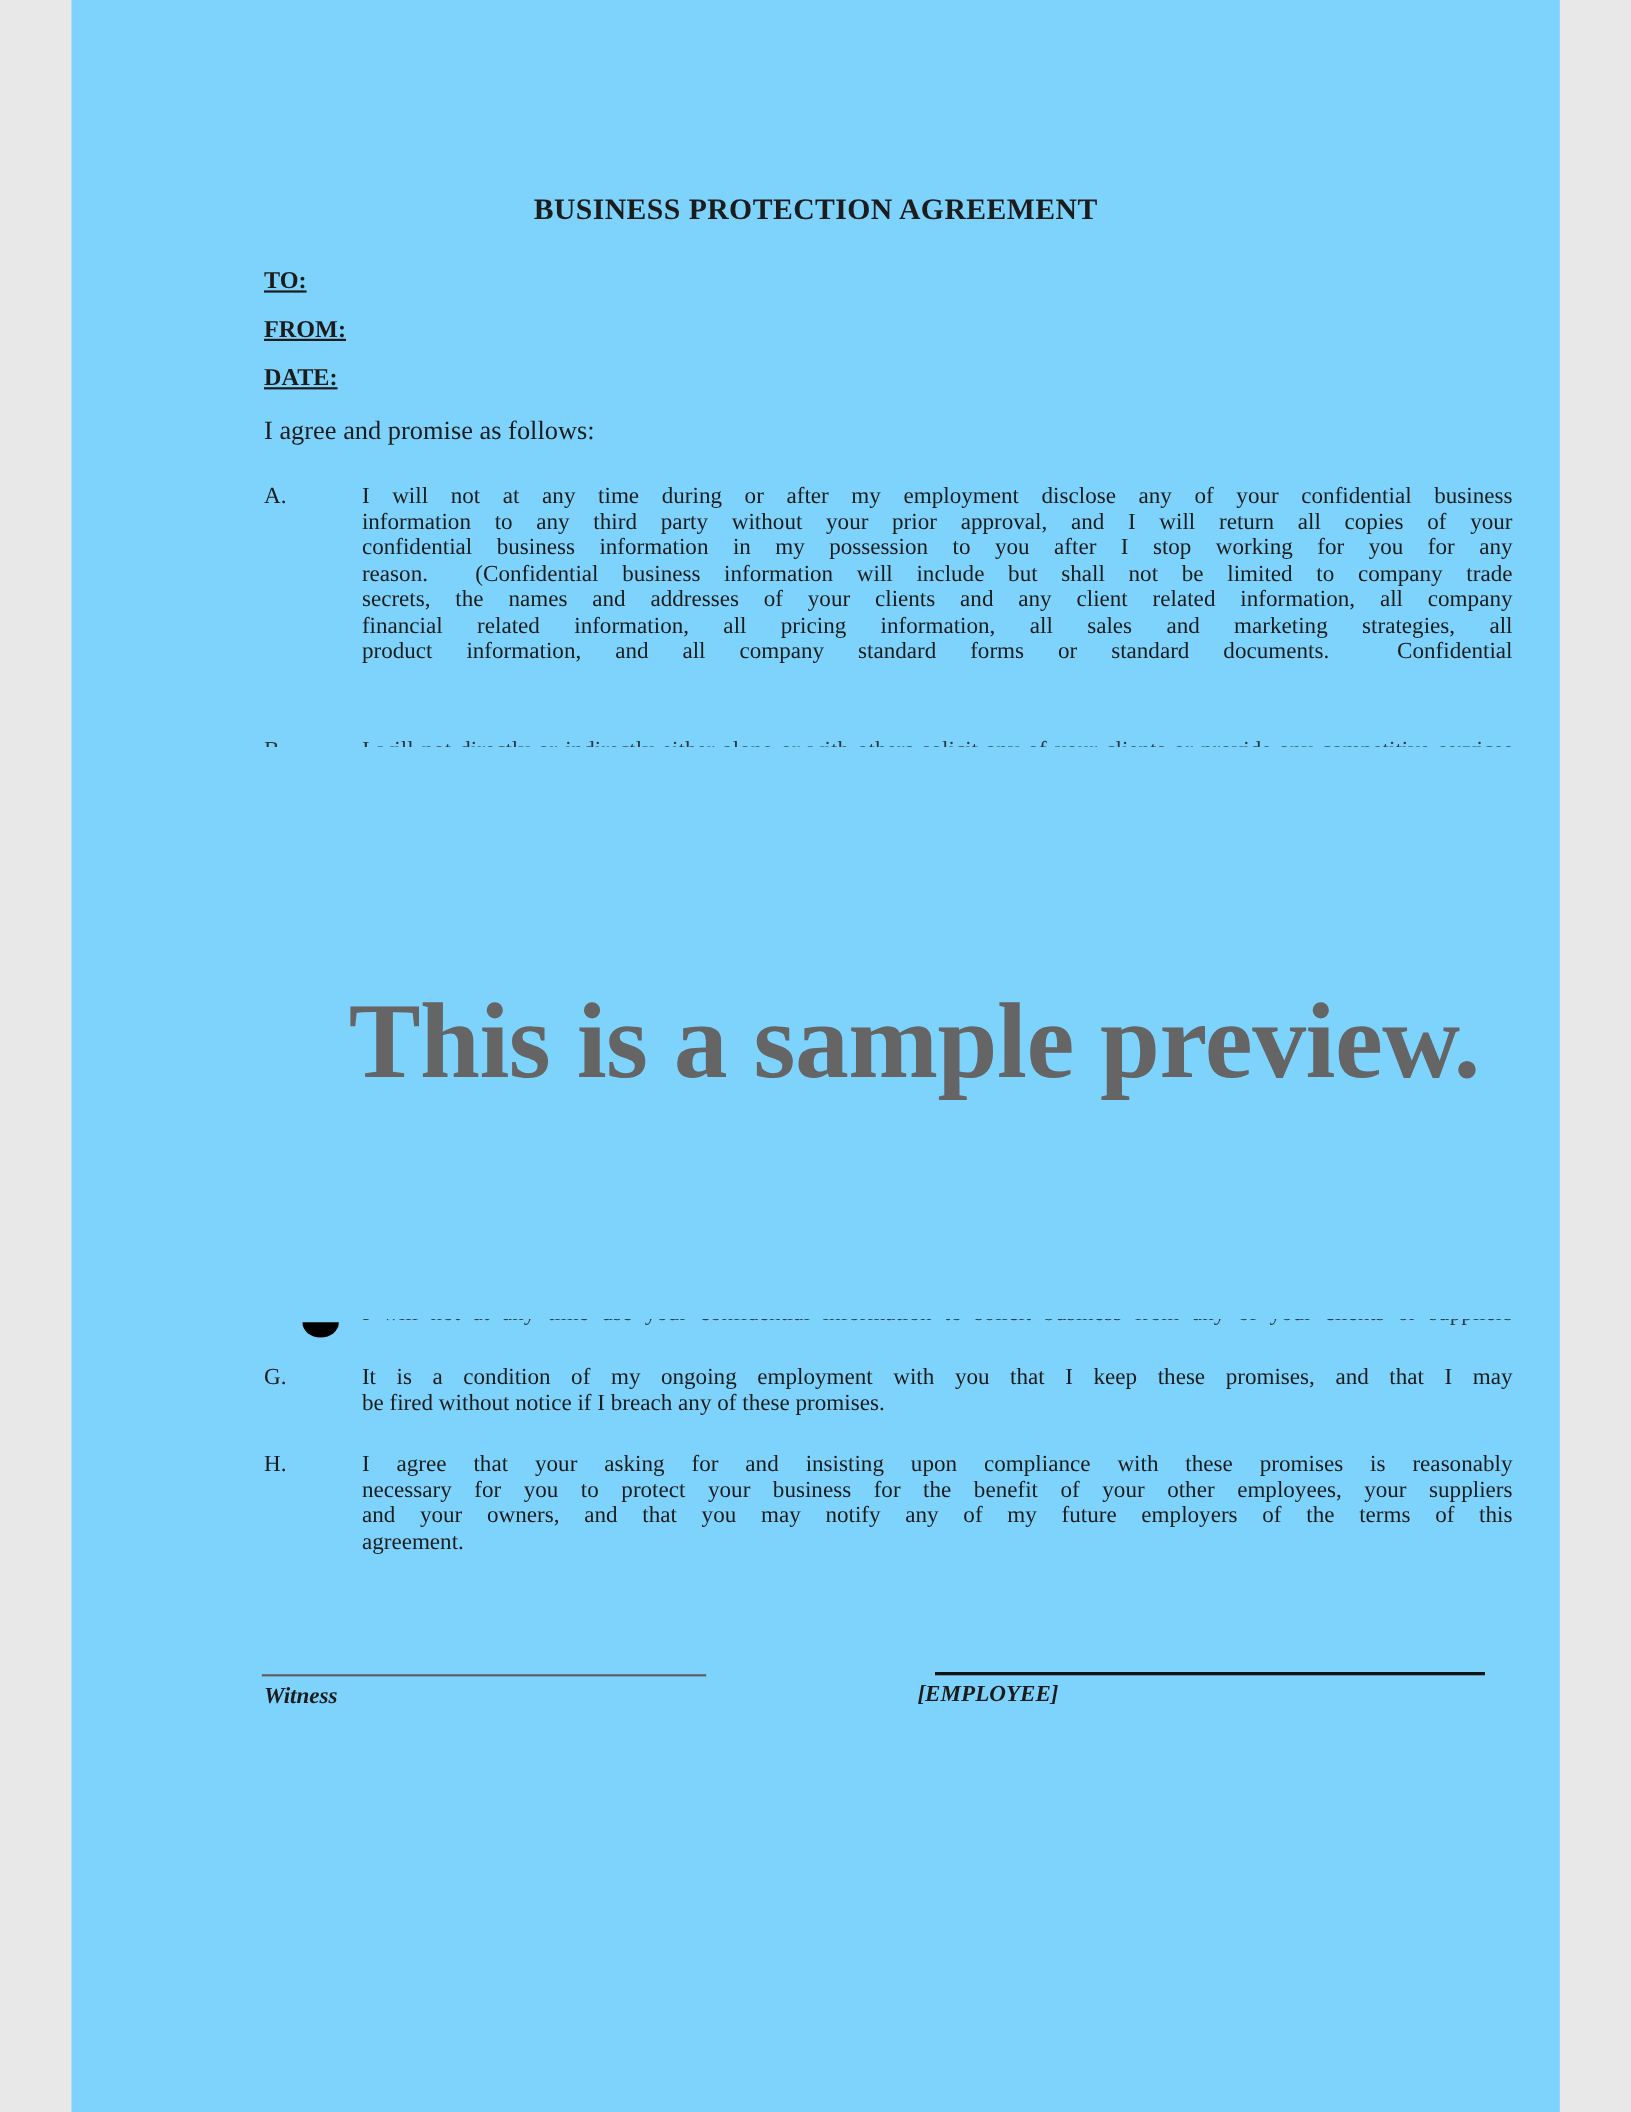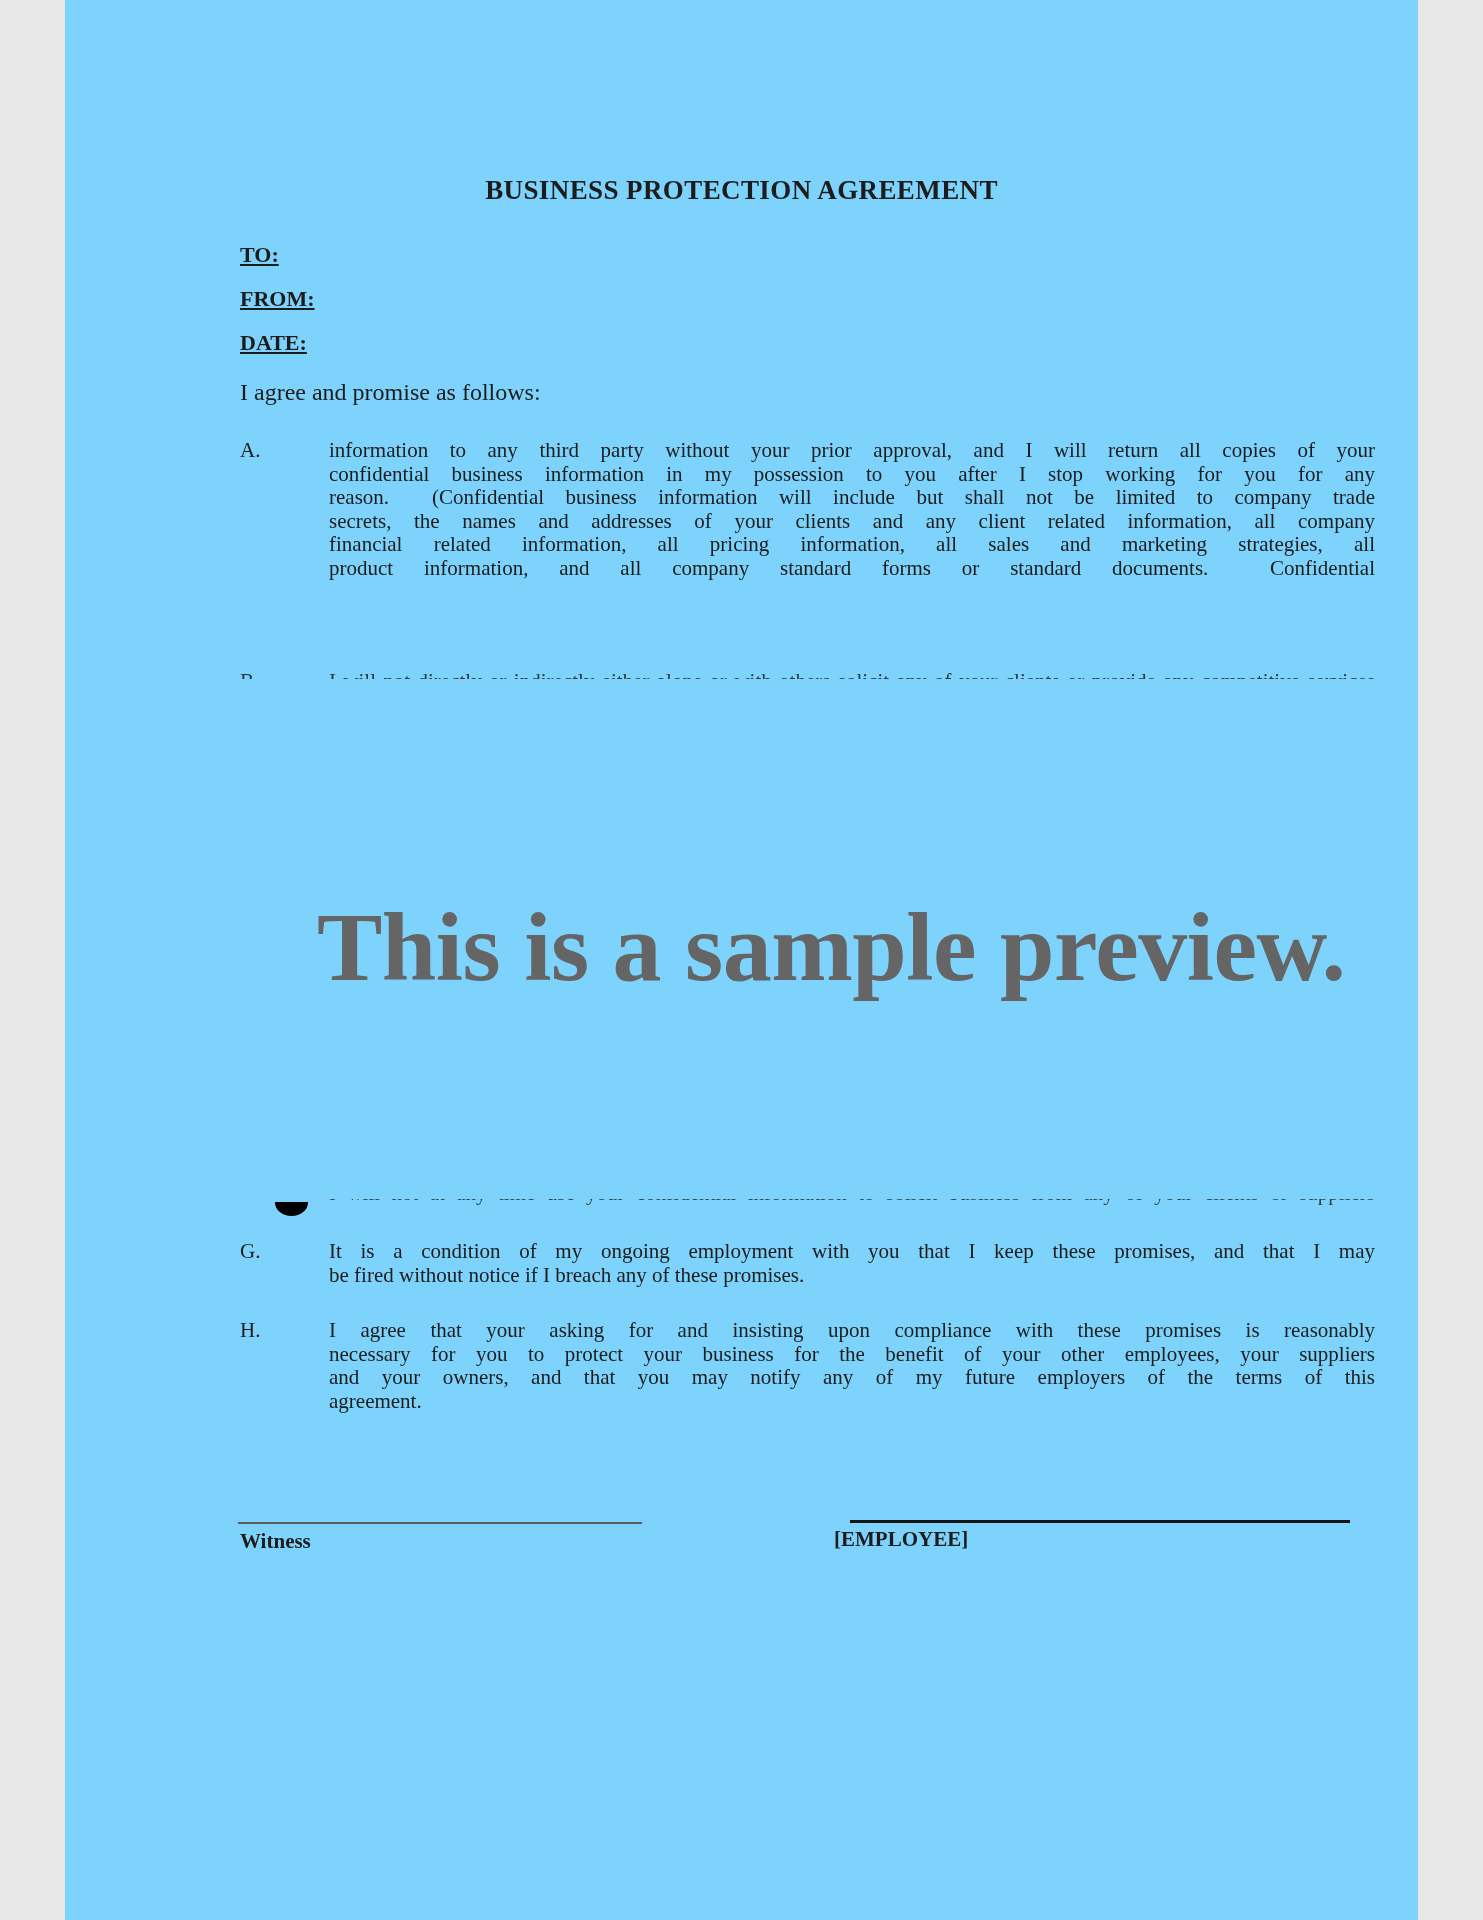--- a/index.html
+++ b/index.html
@@ -43,40 +43,41 @@
 
   .watermark {
     position:absolute; left:252px; top:891px;
     font-size:98px; font-weight:700; white-space:nowrap;
     color:var(--wm,#656565); letter-spacing:-0.5px;
   }
 
   .sigline { position:absolute; height:0; }
   .sigline.w { left:173px; top:1522px; width:404px; border-top:2px solid #5e5e5e; }
   .sigline.e { left:785px; top:1520px; width:500px; border-top:3px solid #141414; }
-  .siglabel { position:absolute; font-size:21px; font-weight:700; line-height:24px; }
+  .siglabel { position:absolute; font-size:21px; font-weight:700; line-height:24px;font-style:italic; }
   .siglabel.w { left:175px; top:1529px; }
   .siglabel.e { left:769px; top:1527px; }
 </style>
 </head>
 <body>
 
 <div id="page">
 
   <h1 class="title">BUSINESS PROTECTION AGREEMENT</h1>
 
   <div class="fld" style="top:243px">TO:</div>
   <div class="fld" style="top:287px">FROM:</div>
   <div class="fld" style="top:331px">DATE:</div>
 
   <div class="intro">I agree and promise as follows:</div>
 
   <section class="clause" style="top:439px">
     <span class="clabel">A.</span>
     <div class="ctext">
+      <div class="jline">I will not at any time during or after my employment disclose any of your confidential business</div>
       <div class="jline">information to any third party without your prior approval, and I will return all copies of your</div>
       <div class="jline">confidential business information in my possession to you after I stop working for you for any</div>
       <div class="jline">reason.&nbsp; (Confidential business information will include but shall not be limited to company trade</div>
       <div class="jline">secrets, the names and addresses of your clients and any client related information, all company</div>
       <div class="jline">financial related information, all pricing information, all sales and marketing strategies, all</div>
       <div class="jline">product information, and all company standard forms or standard documents.&nbsp; Confidential</div>
     </div>
   </section>
 
   <section class="clause clip-top" style="top:671px">

